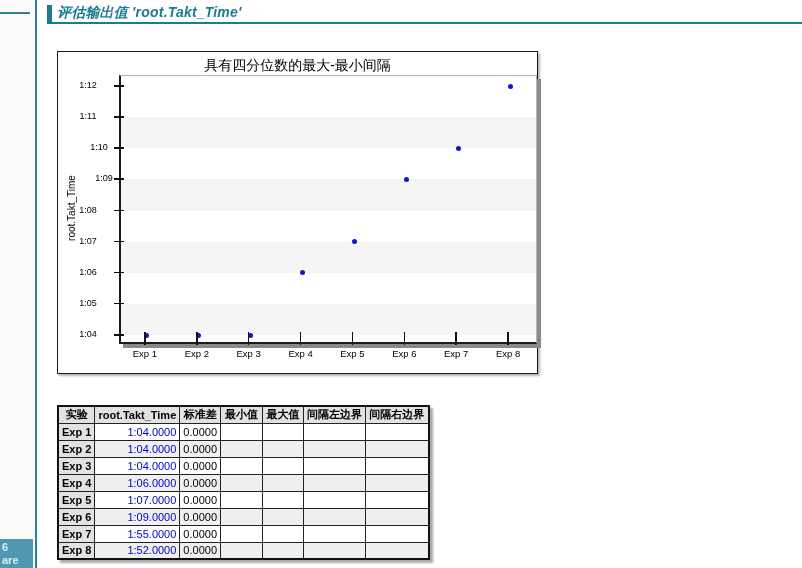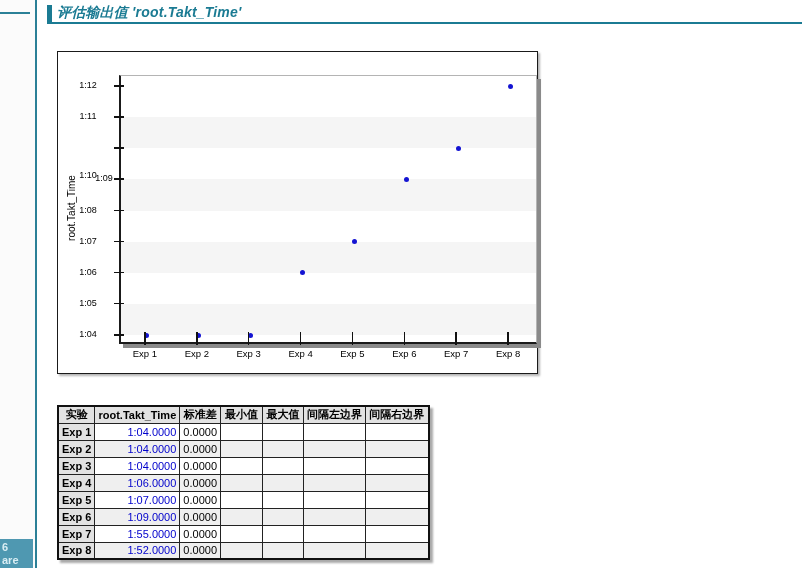--- a/index.html
+++ b/index.html
@@ -82,20 +82,21 @@
 <div id="footer-logo">
   <div>6</div>
   <div>are</div>
 </div>
 
 <div id="header-bar"></div>
 <div id="page-title">评估输出值 'root.Takt_Time'</div>
 <div id="header-rule"></div>
 
 <div id="chart-frame">
+  <div id="chart-title">具有四分位数的最大-最小间隔</div>
   <div id="y-axis-label">root.Takt_Time</div>
   <div id="plot-area">
       <div class="band" style="top: 227.875px; height: 31.125px; background: rgb(245, 245, 245);"></div>
       <div class="band" style="top: 165.625px; height: 31.125px; background: rgb(245, 245, 245);"></div>
       <div class="band" style="top: 103.375px; height: 31.125px; background: rgb(245, 245, 245);"></div>
       <div class="band" style="top: 41.125px; height: 31.125px; background: rgb(245, 245, 245);"></div>
       <div class="data-point" title="Exp 1: 1:04" style="background: rgb(20, 20, 210); left: 23.4375px; top: 256.5px;"></div>
       <div class="data-point" title="Exp 2: 1:04" style="background: rgb(20, 20, 210); left: 75.3125px; top: 256.5px;"></div>
       <div class="data-point" title="Exp 3: 1:04" style="background: rgb(20, 20, 210); left: 127.188px; top: 256.5px;"></div>
       <div class="data-point" title="Exp 4: 1:06" style="background: rgb(20, 20, 210); left: 179.062px; top: 194.25px;"></div>
@@ -111,21 +112,21 @@
     <div class="y-tick-label" style="left: 5px; top: 245.875px;">1:05</div>
     <div class="y-tick" style="left: 56px; top: 219.75px;"></div>
     <div class="y-tick-label" style="left: 5px; top: 214.75px;">1:06</div>
     <div class="y-tick" style="left: 56px; top: 188.625px;"></div>
     <div class="y-tick-label" style="left: 5px; top: 183.625px;">1:07</div>
     <div class="y-tick" style="left: 56px; top: 157.5px;"></div>
     <div class="y-tick-label" style="left: 5px; top: 152.5px;">1:08</div>
     <div class="y-tick" style="left: 56px; top: 126.375px;"></div>
     <div class="y-tick-label" style="left: 21px; top: 121.375px;">1:09</div>
     <div class="y-tick" style="left: 56px; top: 95.25px;"></div>
-    <div class="y-tick-label" style="left: 5px; top: 90.25px; margin-top: 28px;">1:10</div>
+    <div class="y-tick-label" style="left: 16px; top: 90.25px;">1:10</div>
     <div class="y-tick" style="left: 56px; top: 64.125px;"></div>
     <div class="y-tick-label" style="left: 5px; top: 59.125px;">1:11</div>
     <div class="y-tick" style="left: 56px; top: 33px;"></div>
     <div class="y-tick-label" style="left: 5px; top: 28px;">1:12</div>
     <div class="x-tick" style="left: 86.1875px; top: 280px;"></div>
     <div class="x-tick-label" style="left: 64.9375px; top: 296px;">Exp 1</div>
     <div class="x-tick" style="left: 138.062px; top: 280px;"></div>
     <div class="x-tick-label" style="left: 116.812px; top: 296px;">Exp 2</div>
     <div class="x-tick" style="left: 189.938px; top: 280px;"></div>
     <div class="x-tick-label" style="left: 168.688px; top: 296px;">Exp 3</div>

